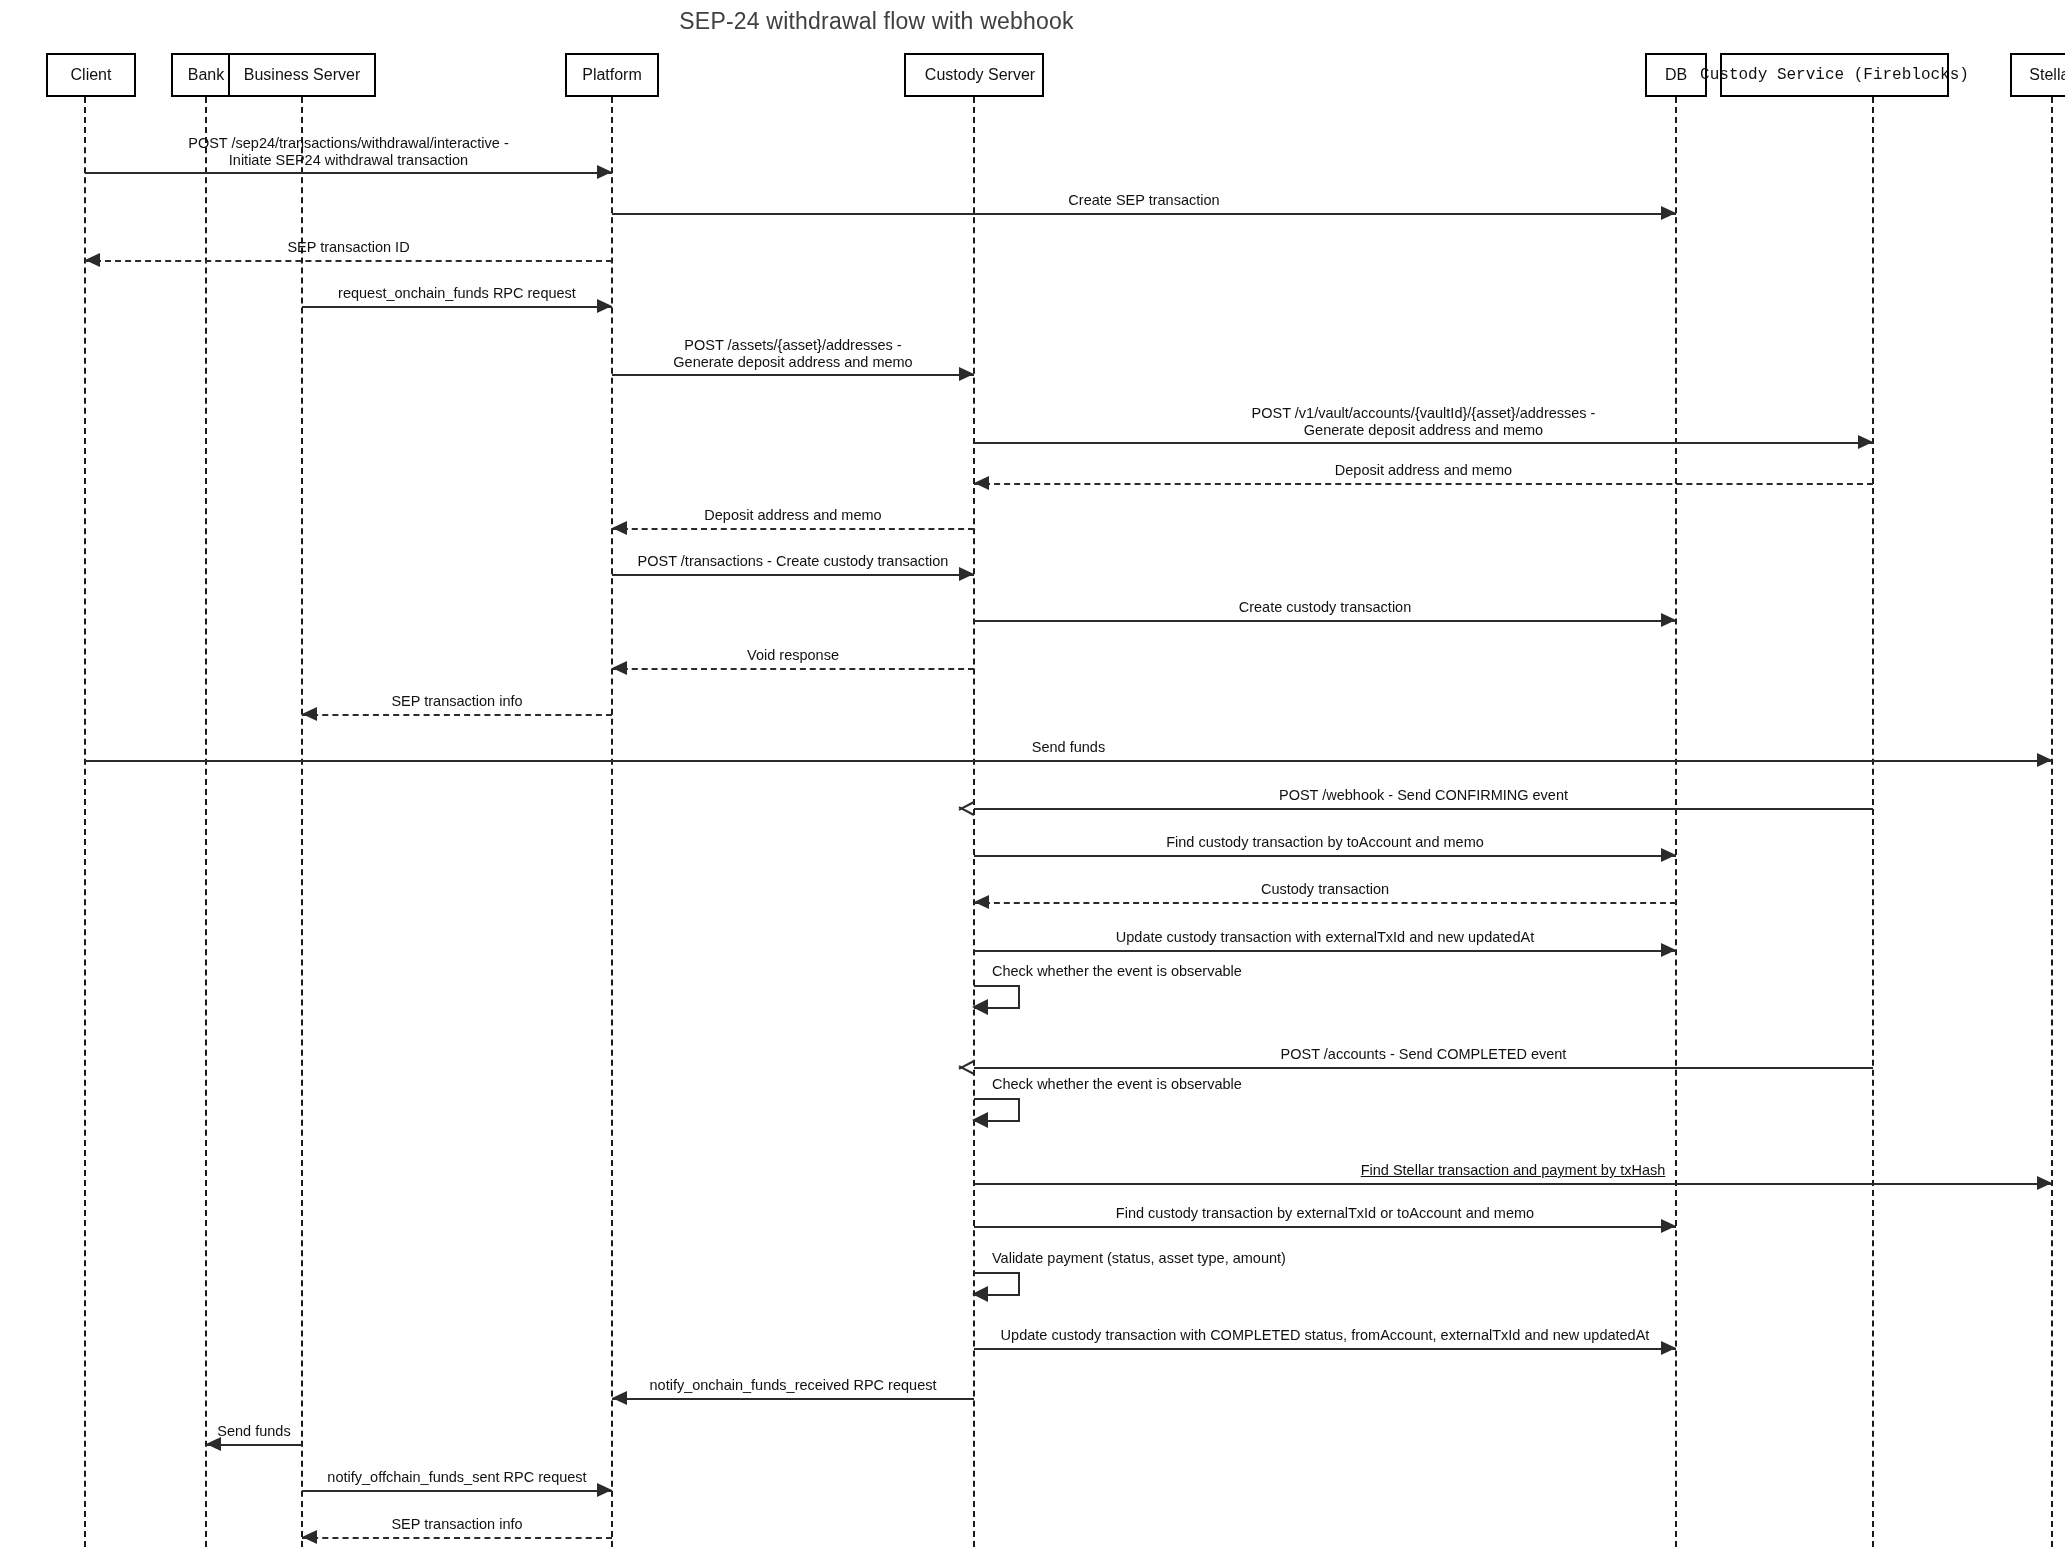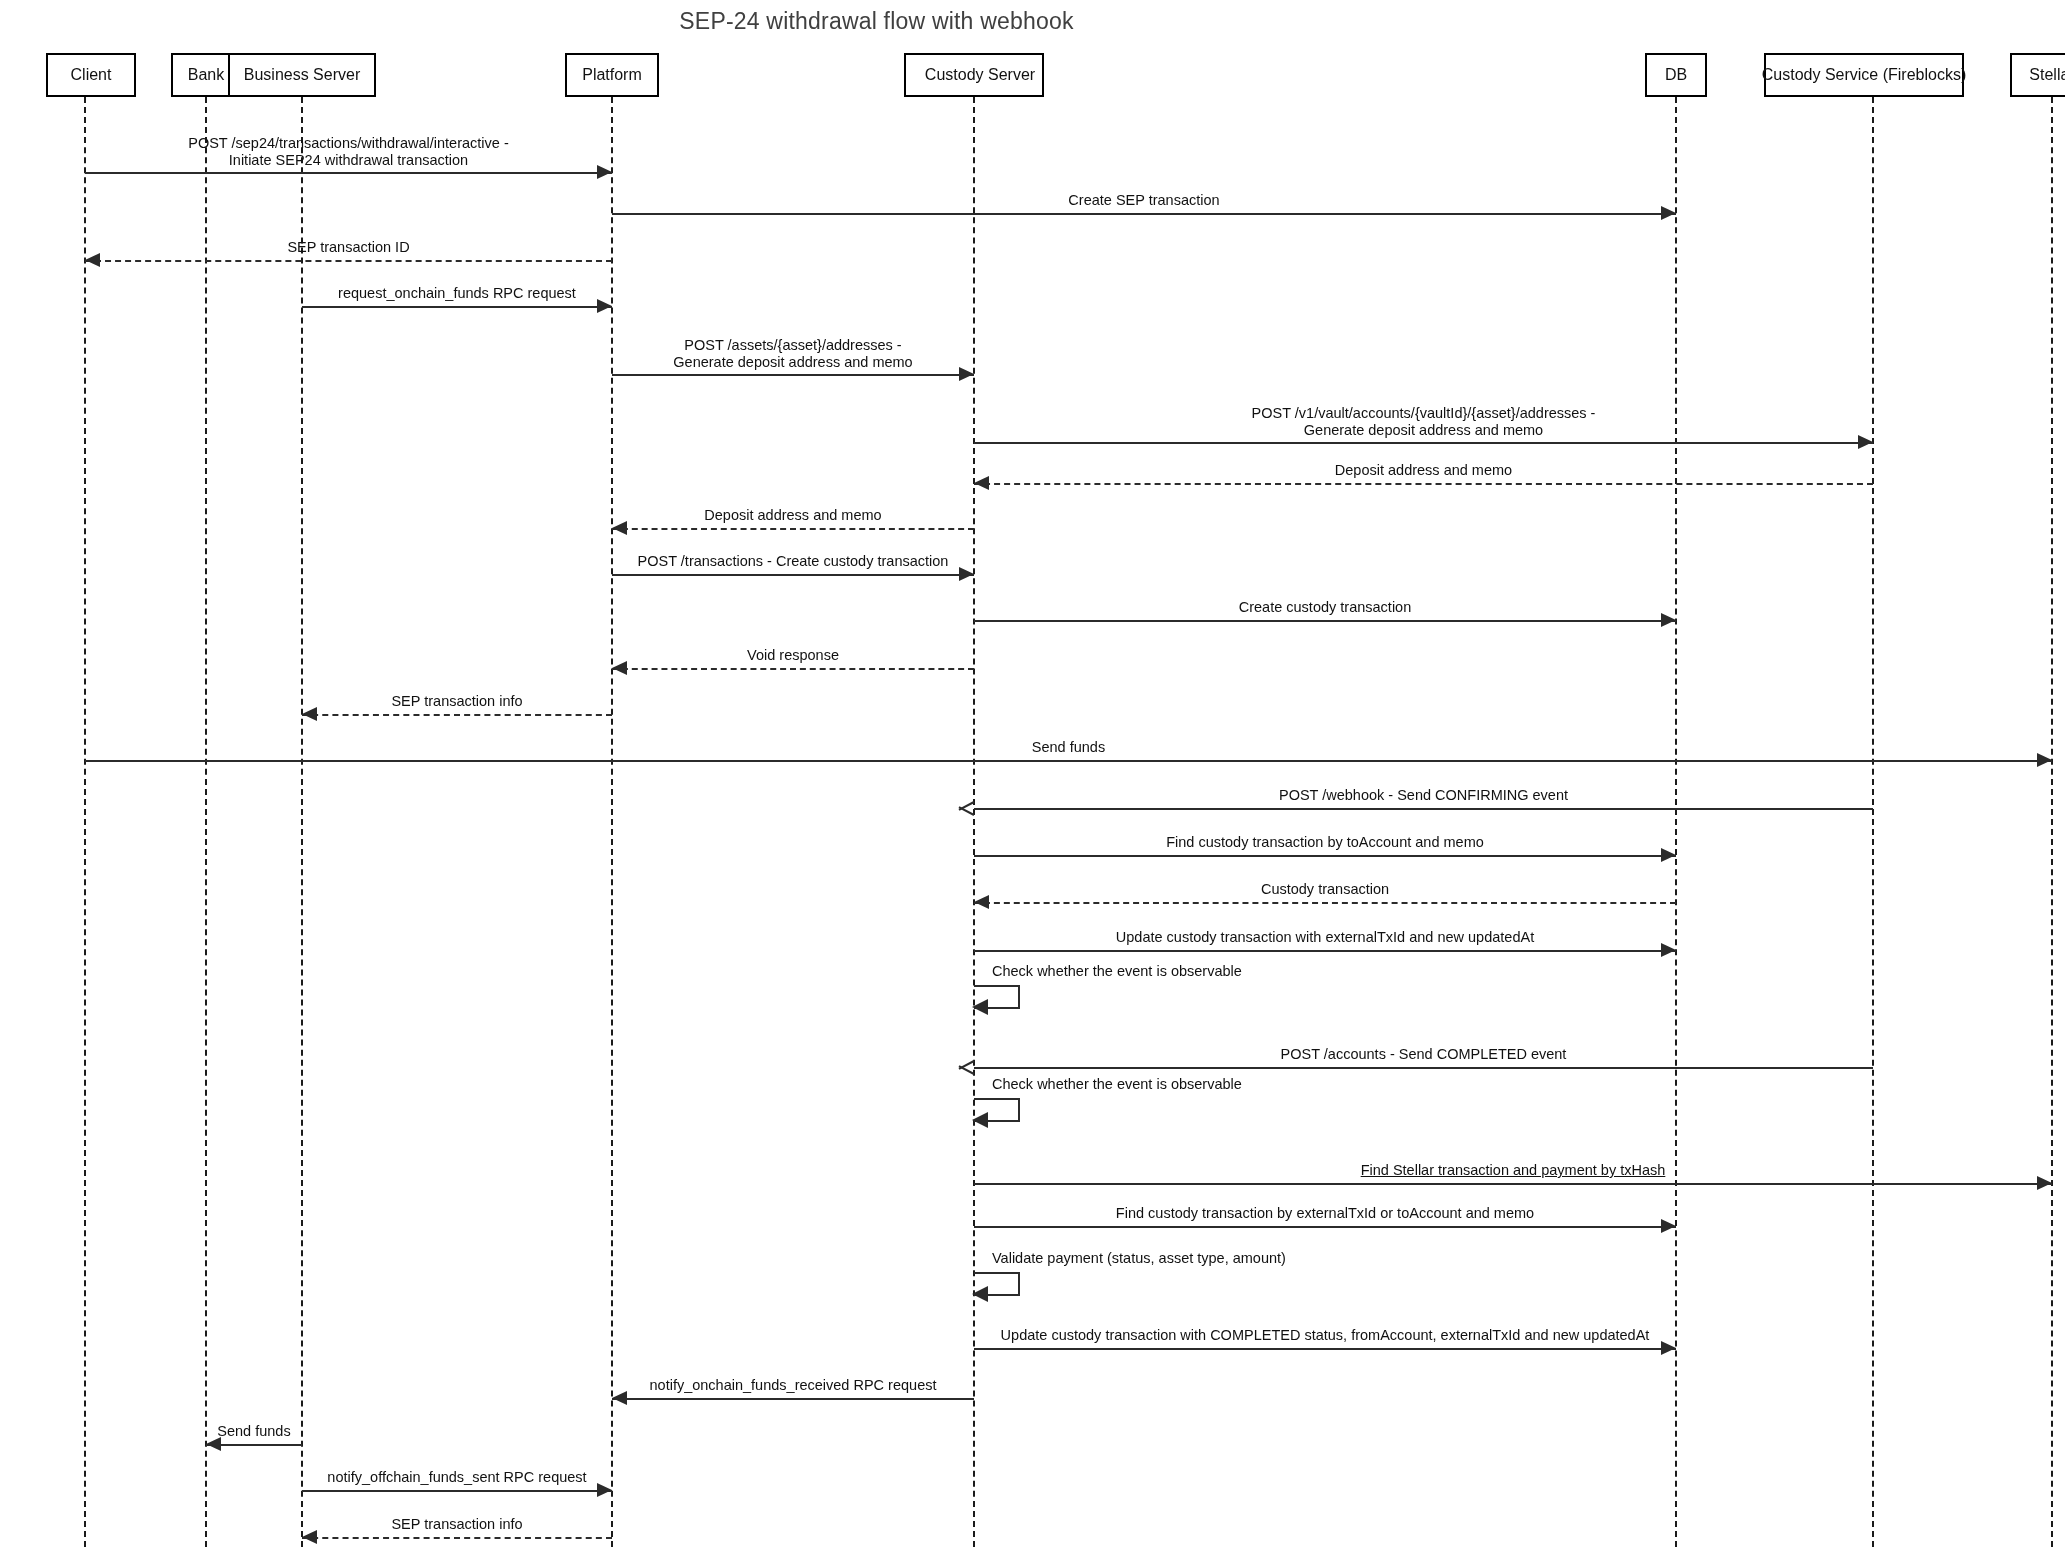--- a/index.html
+++ b/index.html
@@ -90,21 +90,21 @@
       </div>
       <div class="participant" style="left: 565px; width: 94px;">
         <span>Platform</span>
       </div>
       <div class="participant" style="left: 904px; width: 140px; padding-left: 12px;">
         <span>Custody Server</span>
       </div>
       <div class="participant" style="left: 1645px; width: 62px;">
         <span>DB</span>
       </div>
-      <div class="participant" style="left: 1764px; width: 200px;">
+      <div class="participant" style="left: 1720px; width: 229px; font-family: Liberation Mono, monospace;">
         <span>Custody Service (Fireblocks)</span>
       </div>
       <div class="participant" style="left: 2010px; width: 84px;">
         <span>Stellar</span>
       </div>
     </div>
   <div id="messages">
       <div class="msg" style="left: 85px; top: 172px; width: 527px;">
         <div class="line"></div>
         <div class="arrowhead right" style="left: 512px;"></div>

